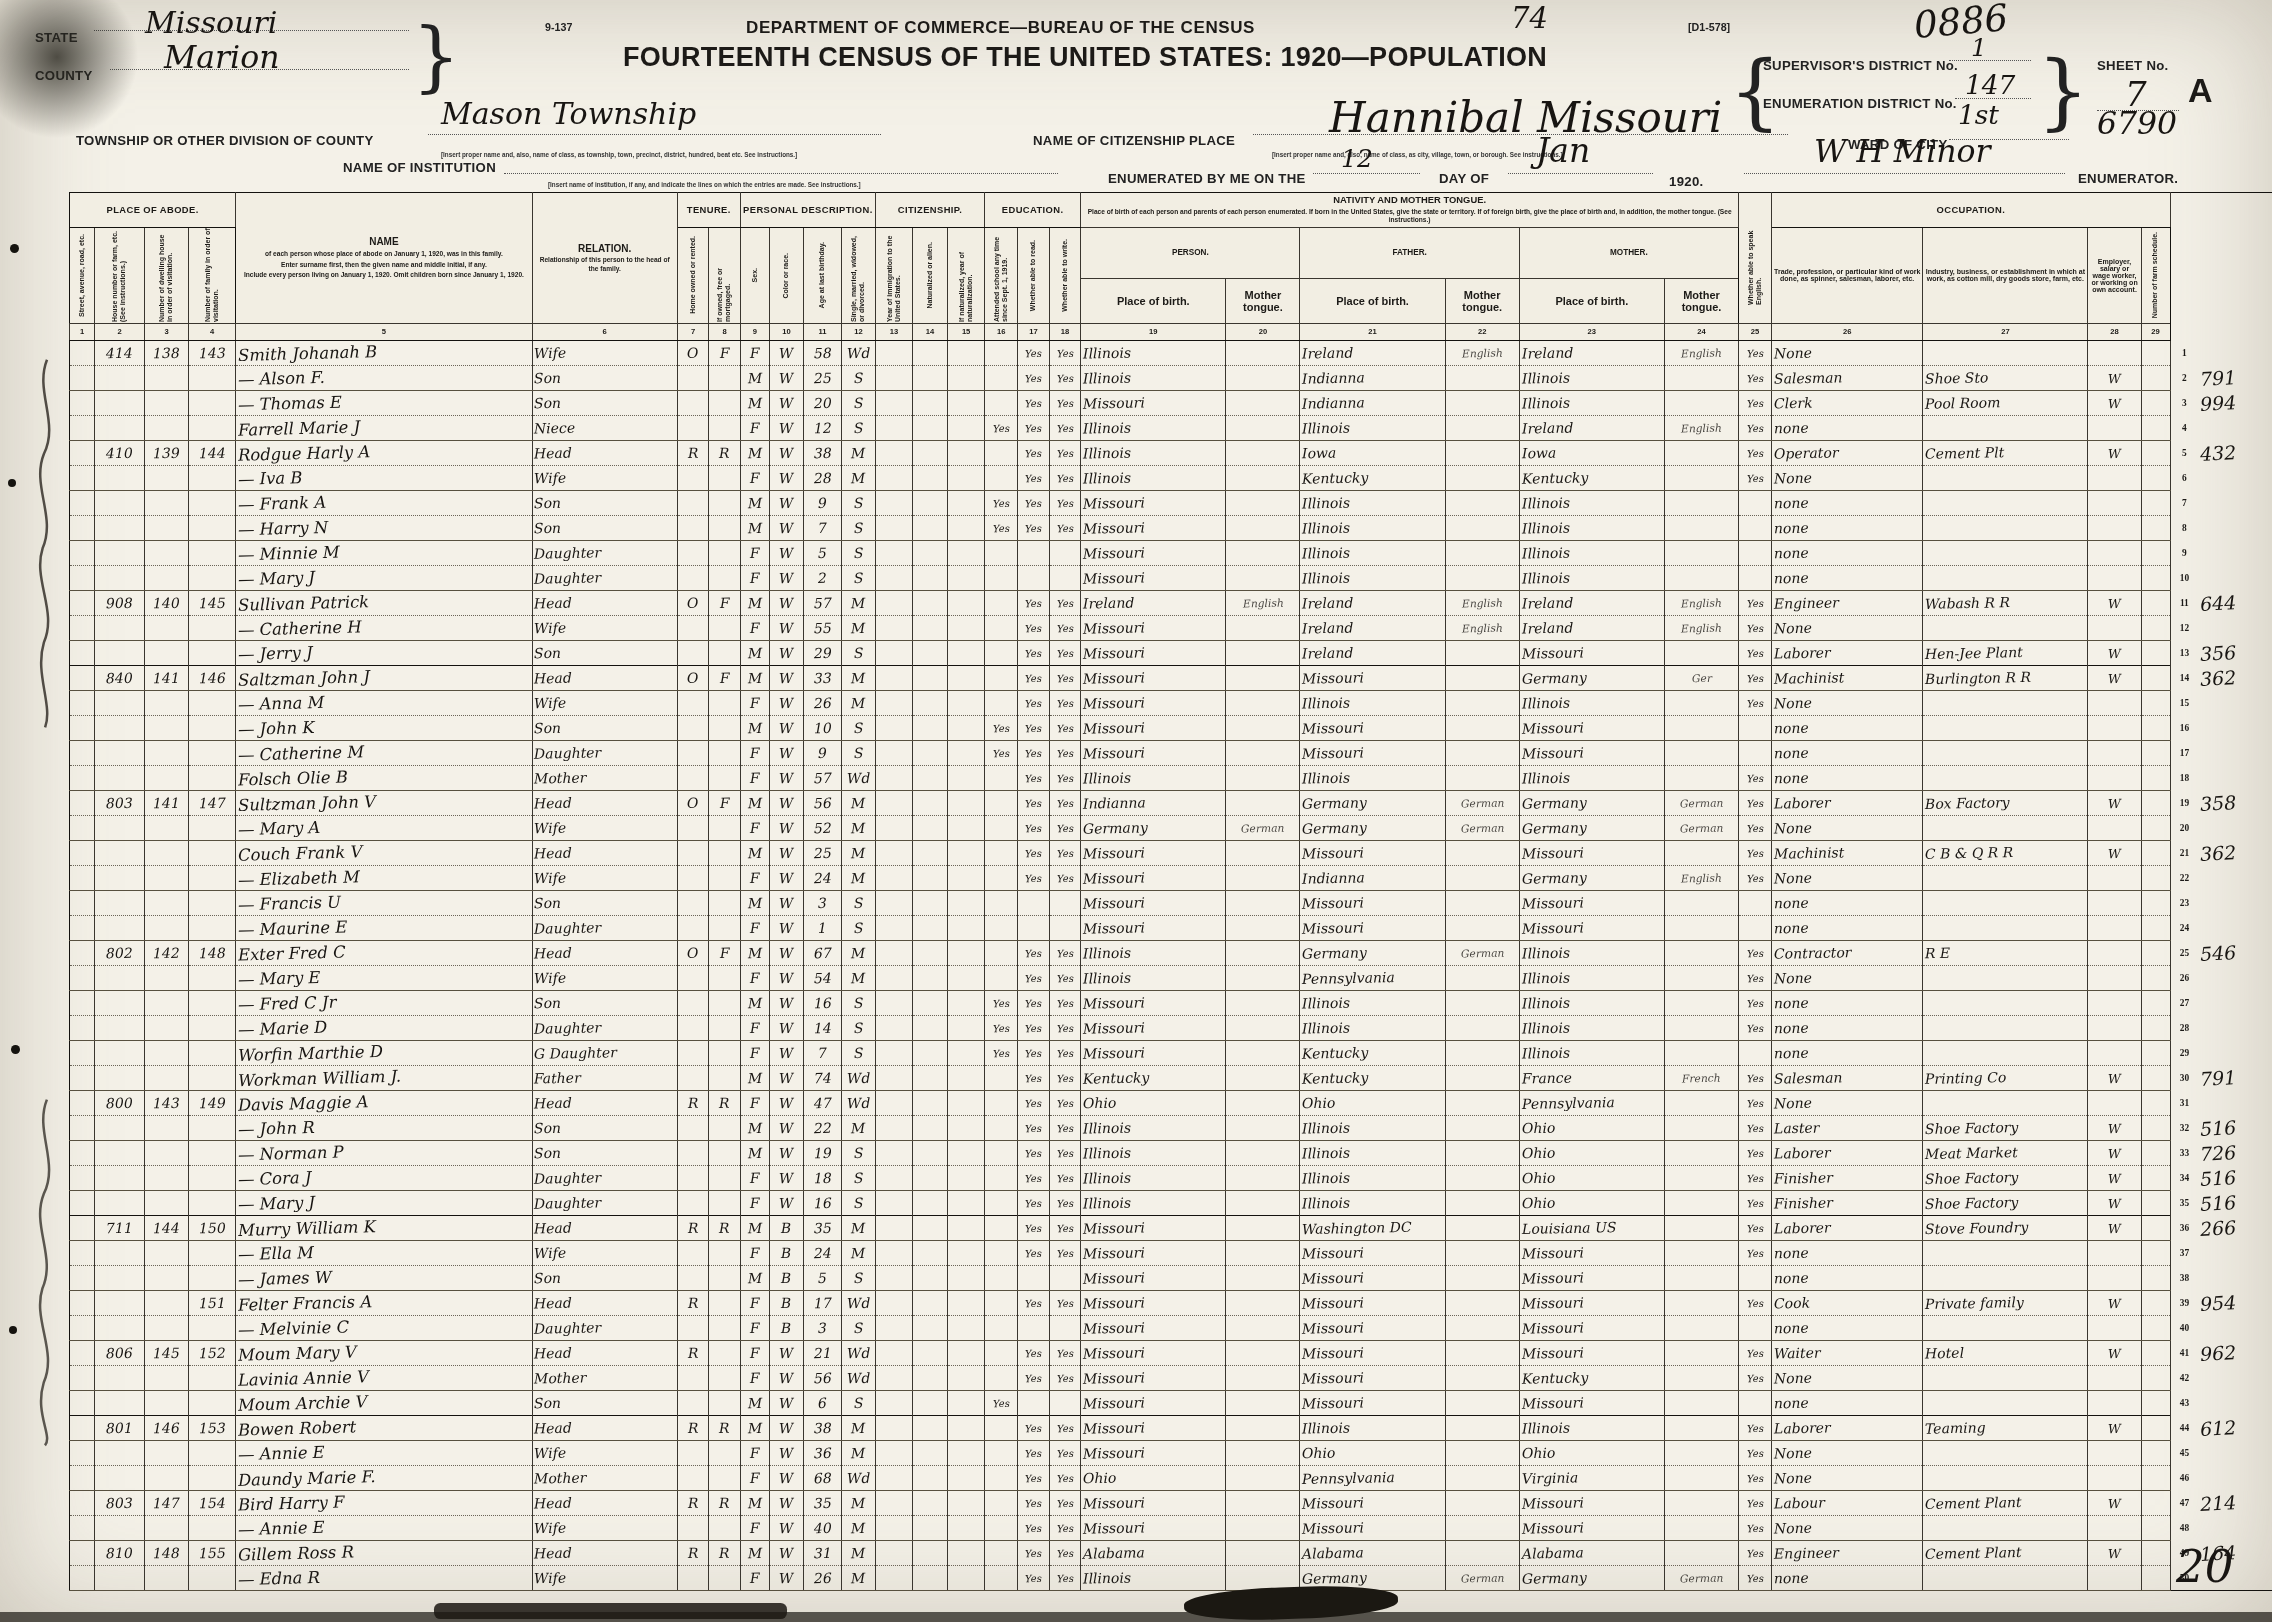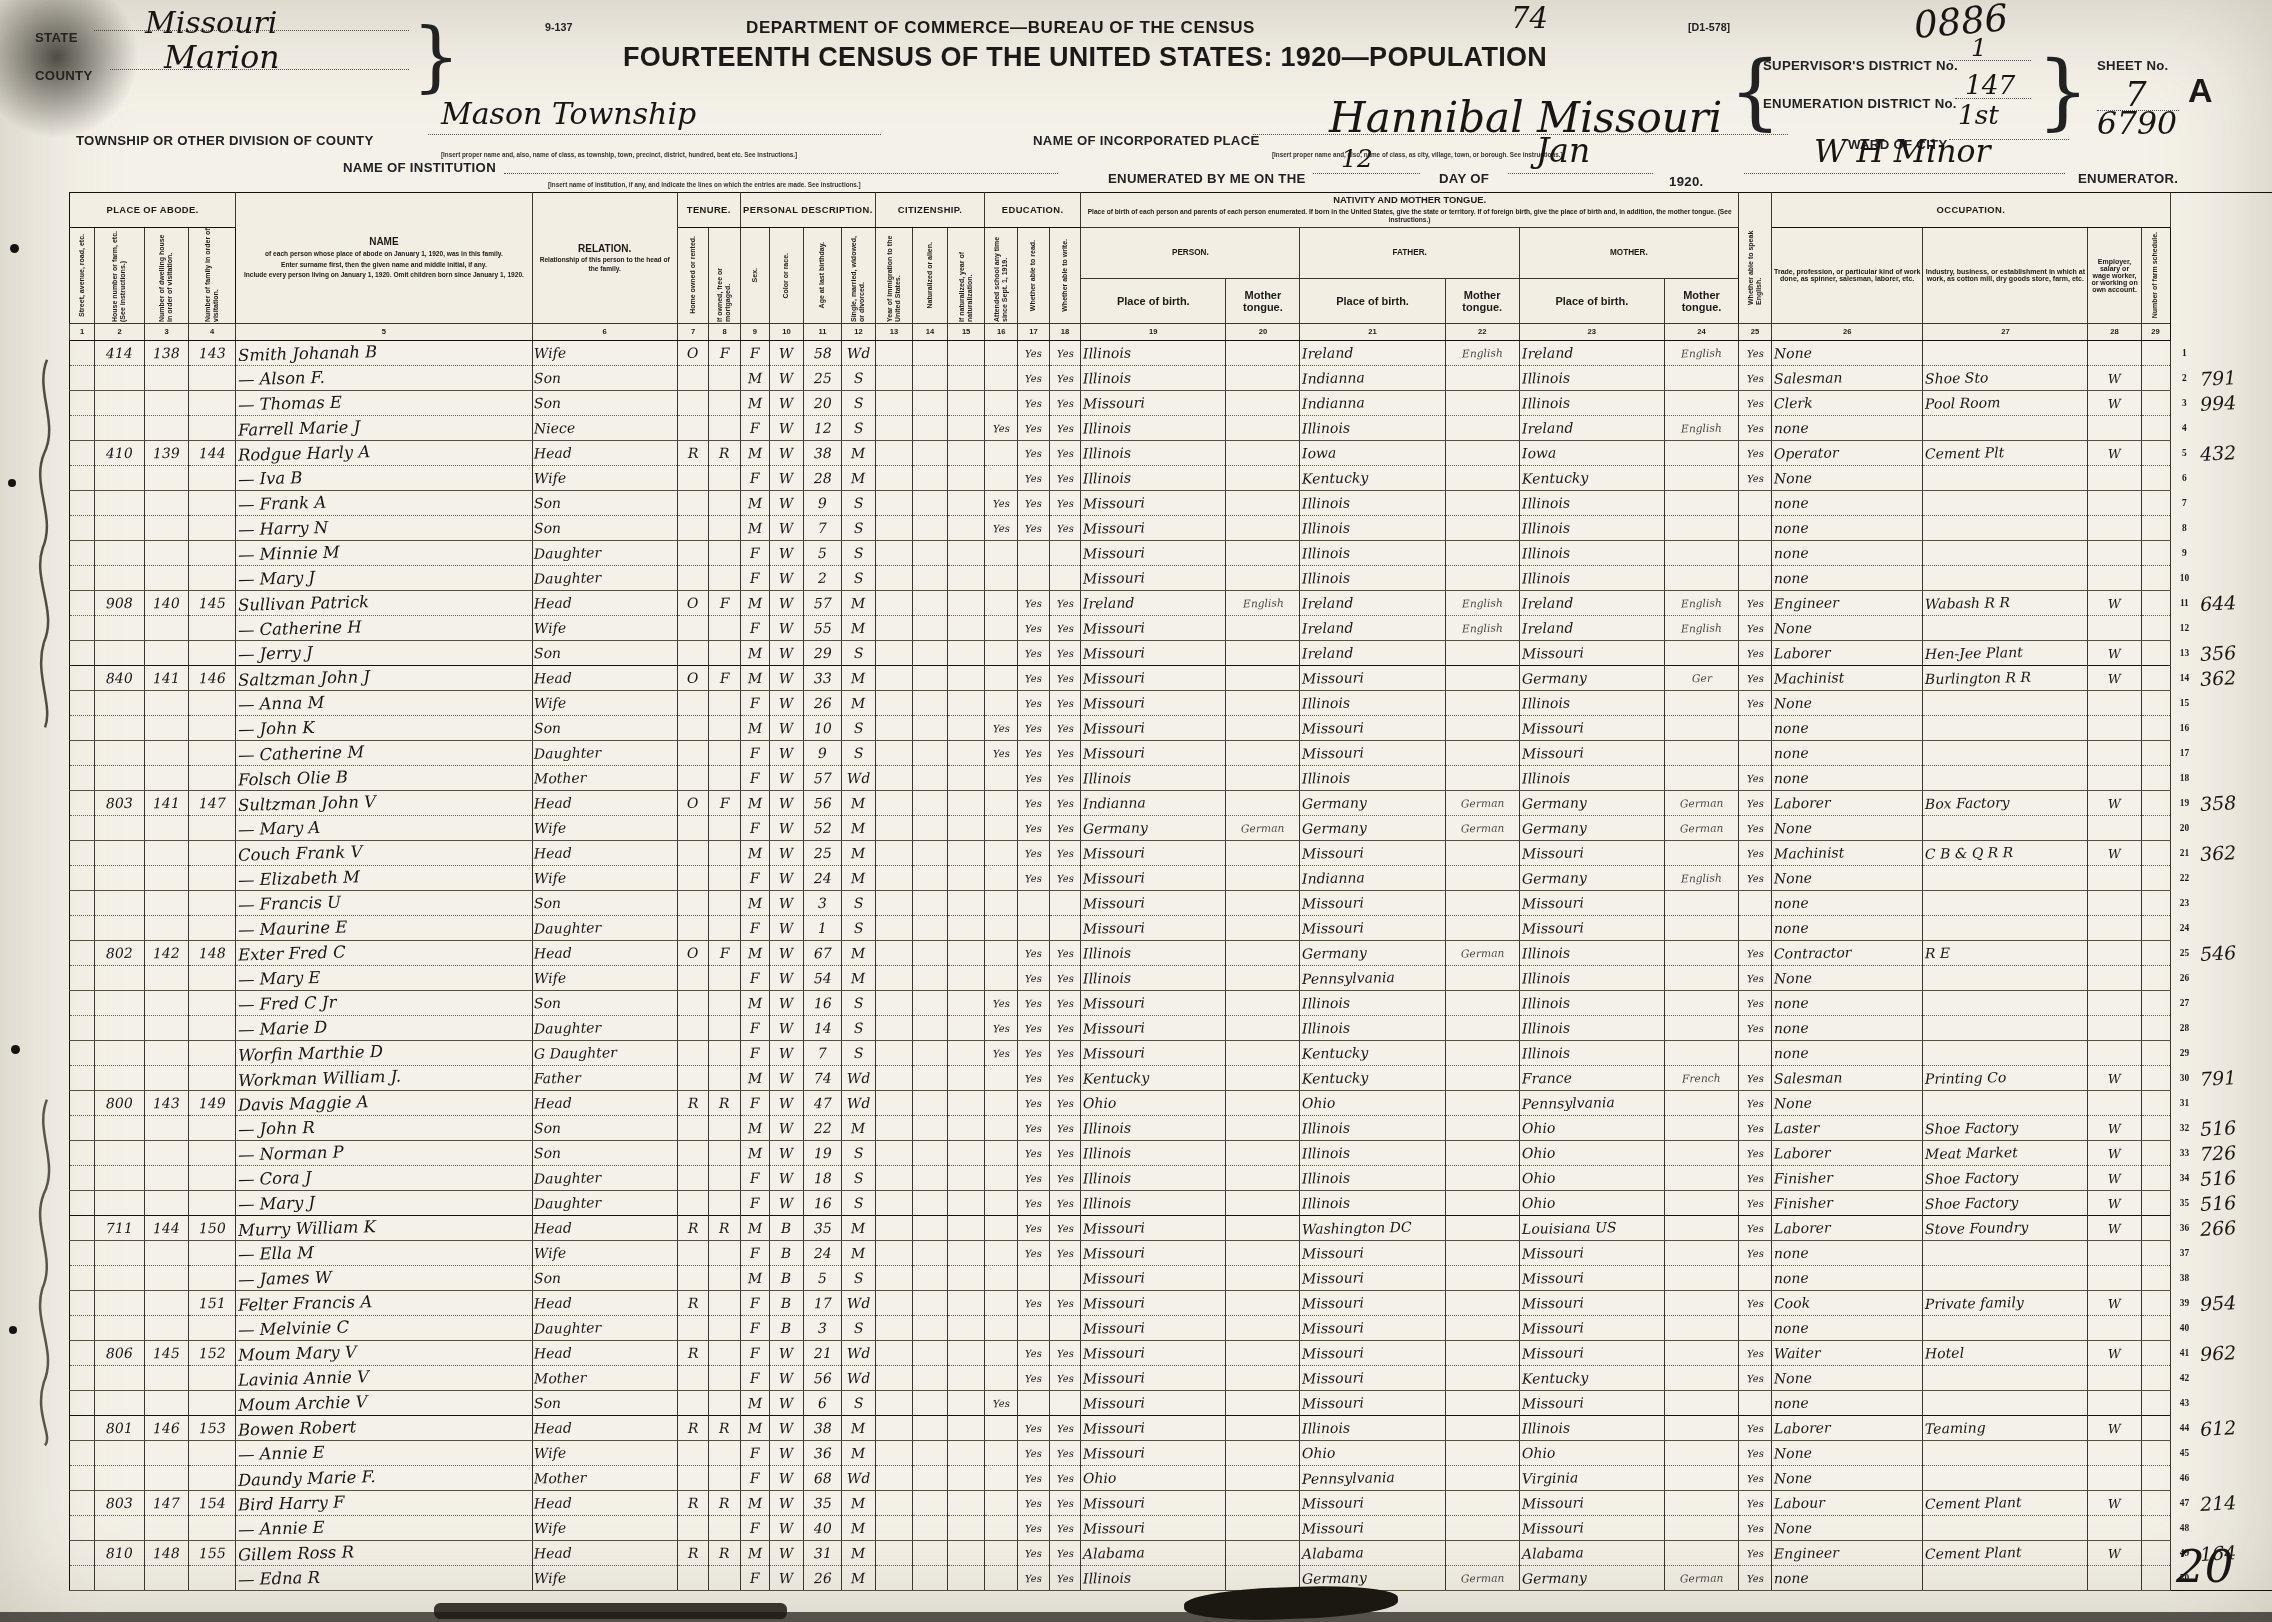--- a/index.html
+++ b/index.html
@@ -87,21 +87,21 @@
     <span class="abs lbl" style="left:2097px;top:58px;">SHEET No.</span>
     <span class="abs hw" style="left:2125px;top:74px;font-size:34px;">7</span>
     <span class="abs dot" style="left:2097px;top:99px;width:82px;"></span>
     <span class="abs" style="left:2188px;top:71px;font-weight:800;font-size:34px;">A</span>
 
     <span class="abs lbl" style="left:76px;top:133px;">TOWNSHIP OR OTHER DIVISION OF COUNTY</span>
     <span class="abs dot" style="left:428px;top:123px;width:453px;"></span>
     <span class="abs hw" style="left:441px;top:96px;font-size:30px;">Mason Township</span>
     <span class="abs note" style="left:441px;top:151px;">[Insert proper name and, also, name of class, as township, town, precinct, district, hundred, beat etc.  See instructions.]</span>
 
-    <span class="abs lbl" style="left:1033px;top:133px;">NAME OF INCORPORATED PLACE</span>
+    <span class="abs lbl" style="left:1033px;top:133px;">NAME OF CITIZENSHIP PLACE</span>
     <span class="abs dot" style="left:1253px;top:123px;width:535px;"></span>
     <span class="abs hw" style="left:1329px;top:93px;font-size:42px;">Hannibal Missouri</span>
     <span class="abs note" style="left:1272px;top:151px;">[Insert proper name and, also, name of class, as city, village, town, or borough.  See instructions.]</span>
 
     <span class="abs lbl" style="left:1842px;top:137px;margin-left:6px;">WARD OF CITY</span>
     <span class="abs dot" style="left:1949px;top:128px;width:120px;"></span>
     <span class="abs hw" style="left:1958px;top:99px;font-size:26.4px;">1st</span>
     <span class="abs hw" style="left:2097px;top:105px;font-size:31.5px;">6790</span>
 
     <span class="abs lbl" style="left:343px;top:160px;">NAME OF INSTITUTION</span>

